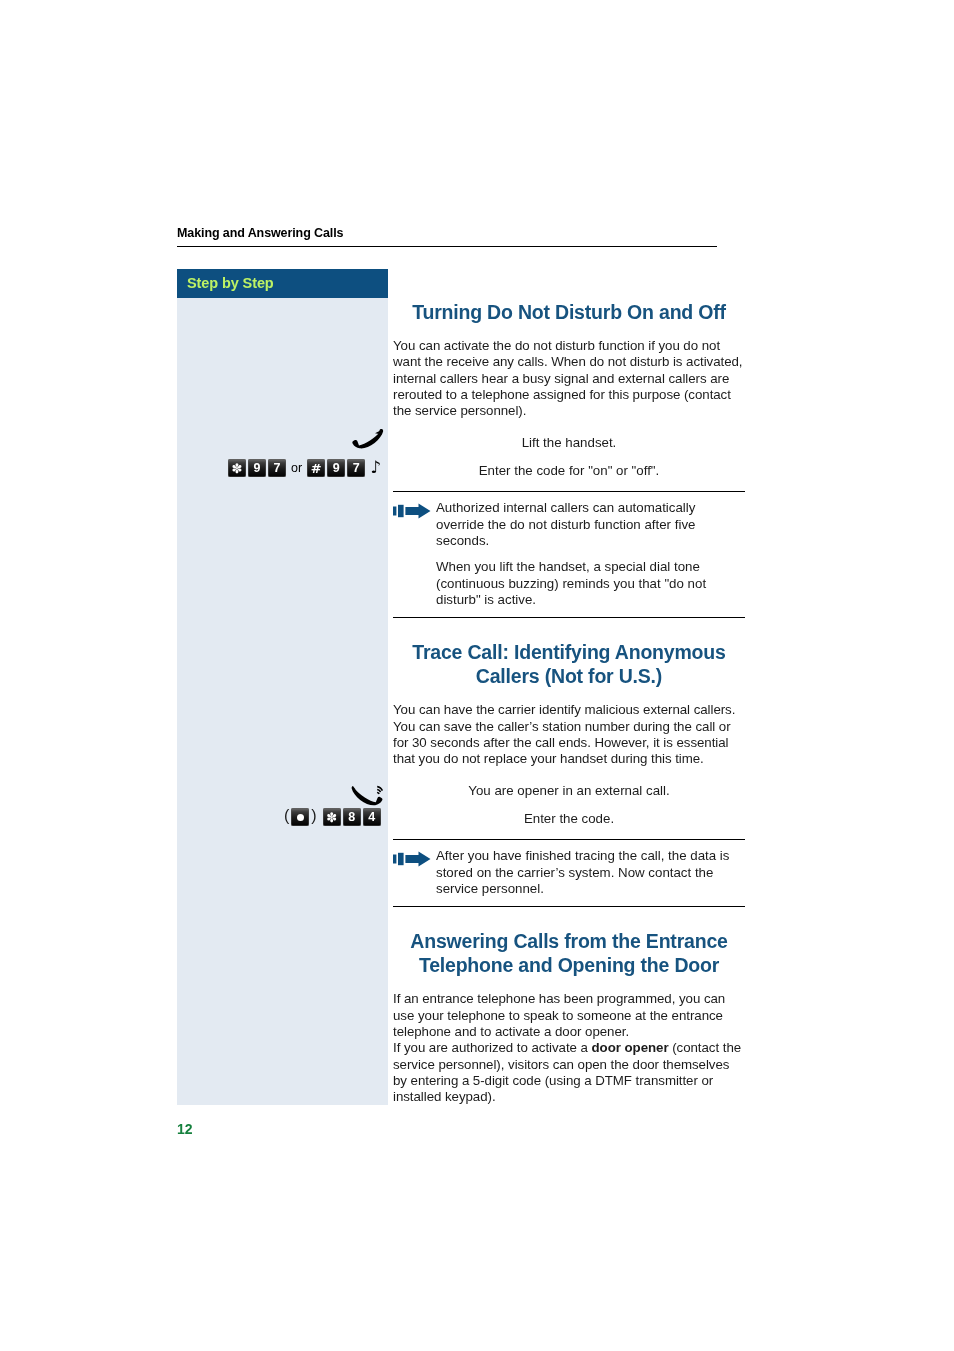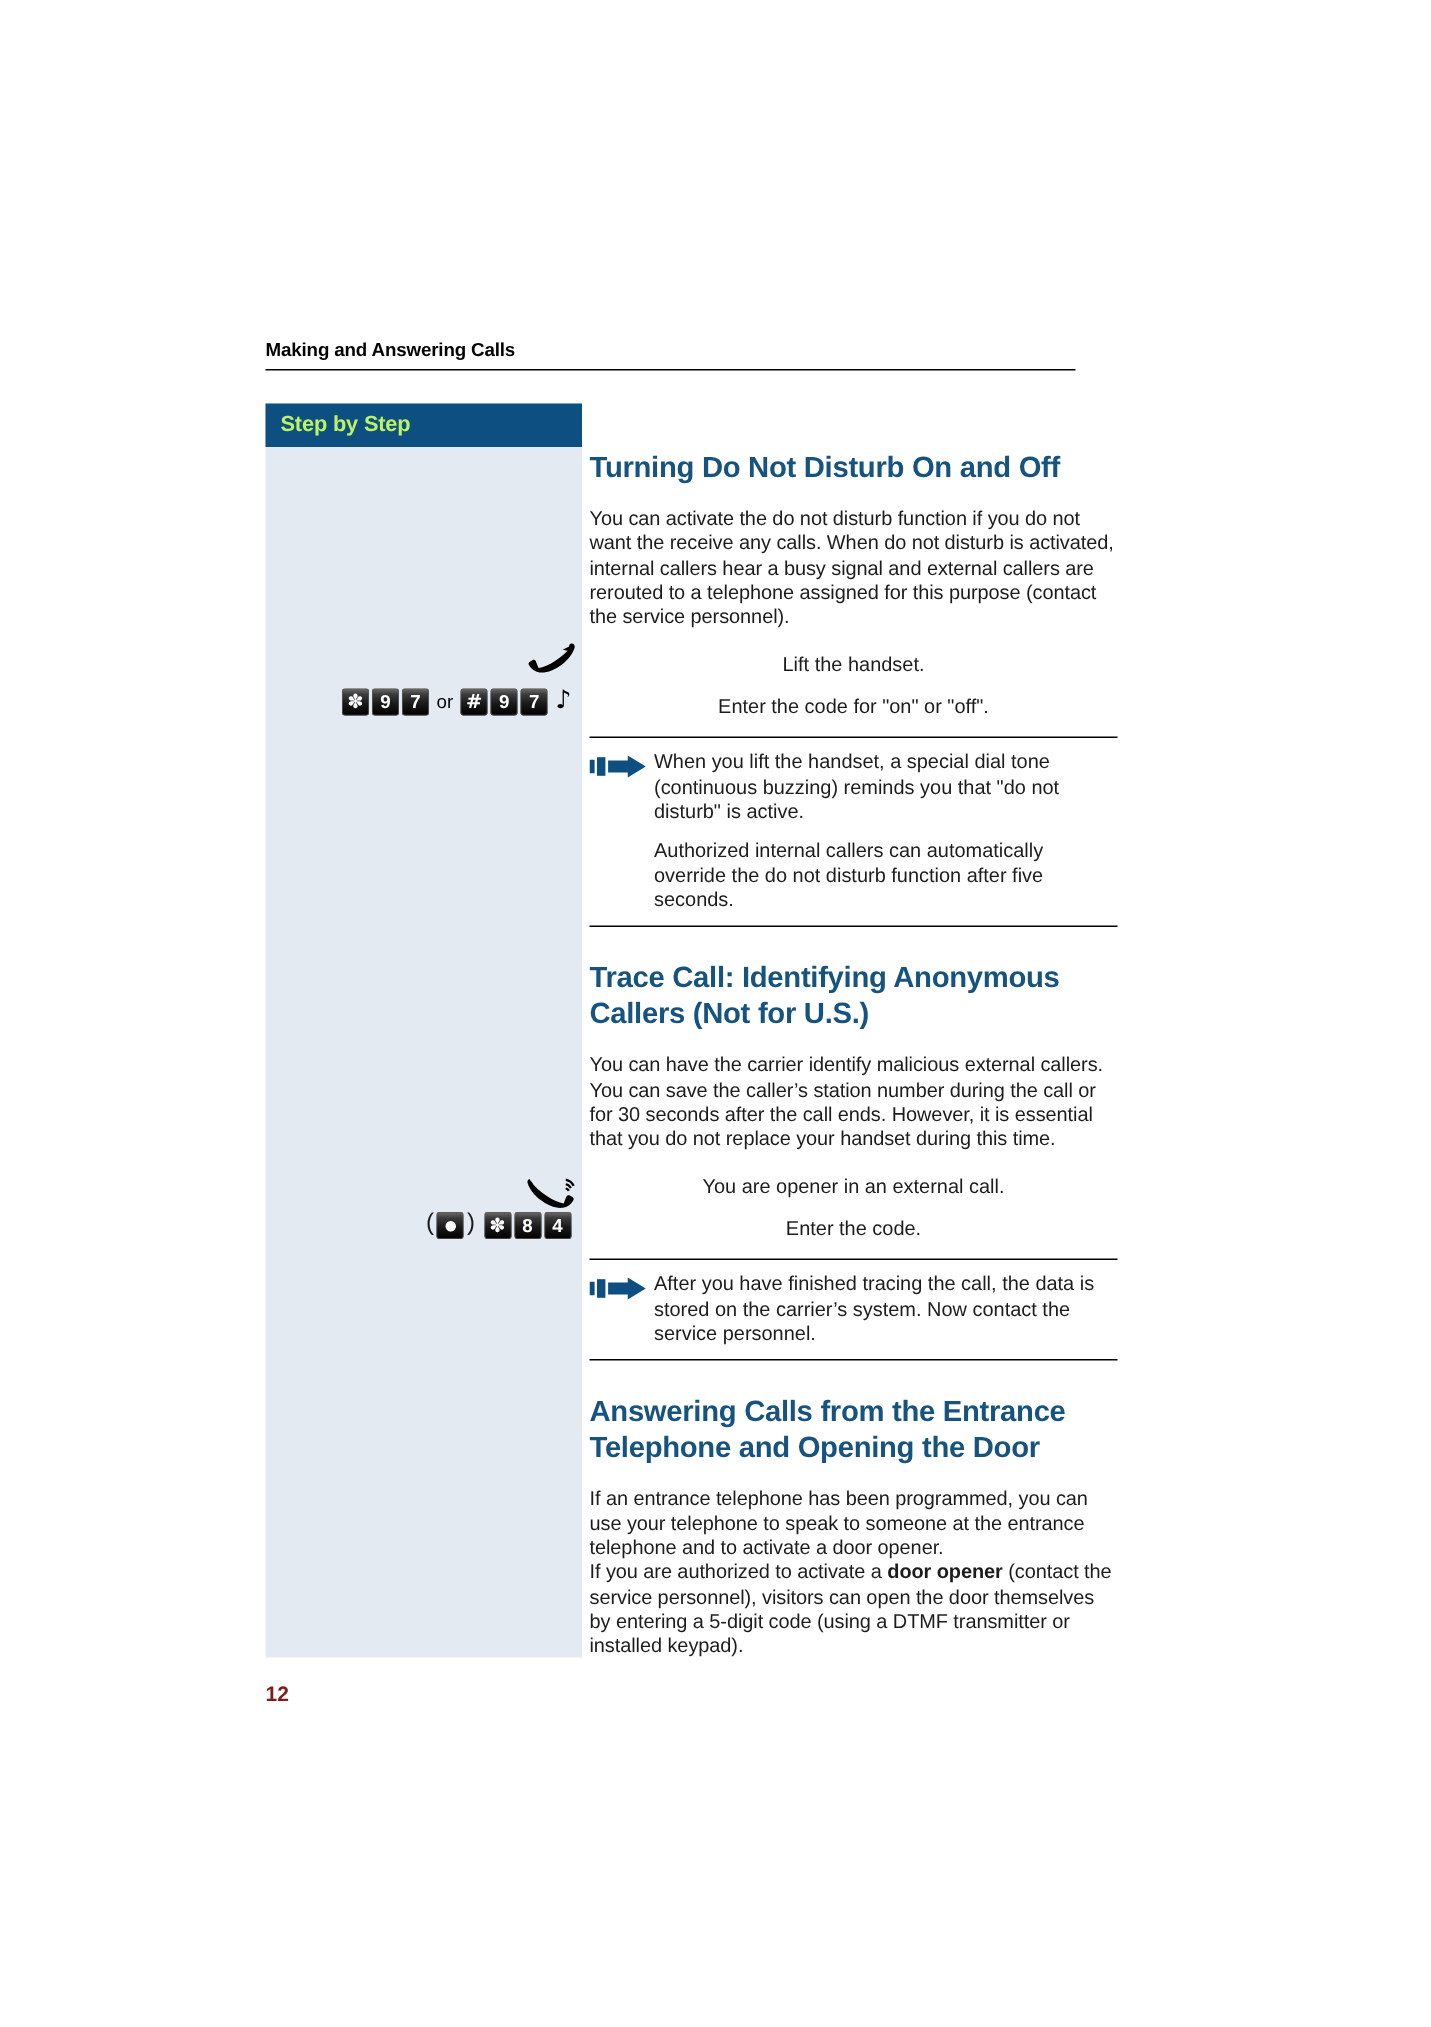--- a/index.html
+++ b/index.html
@@ -81,20 +81,21 @@
   }
 
   h1.section-title {
     margin: 0;
     font-size: 19.5px;
     font-weight: bold;
     color: #17537f;
     line-height: 24px;
     letter-spacing: -0.2px;
     font-family: "Liberation Sans", sans-serif;
+    text-align: center;
   }
 
   p.body-text {
     margin: 0;
     font-size: 13.3px;
     line-height: 16.3px;
     color: #1c1c1c;
     letter-spacing: -0.05px;
     font-family: "Liberation Sans", sans-serif;
   }
@@ -200,21 +201,21 @@
     height: 16px;
   }
 
   
   .folio {
     position: absolute;
     left: 177px;
     top: 1121px;
     font-size: 14px;
     font-weight: bold;
-    color: #7f1d1d;
+    color: #15803d;
     font-family: "Liberation Sans", sans-serif;
   }
 </style>
 </head>
 <body>
 
 <div class="page">
 
   <div class="running-header">
     <div class="rh-text">Making and Answering Calls</div>
@@ -300,22 +301,22 @@
       <div class="note-arrow">
         <svg width="40" height="16" viewBox="0 0 40 16">
           <g fill="#0d4f80">
             <rect x="0" y="3.5" width="3.4" height="9"></rect>
             <rect x="5.0" y="1.8" width="5.6" height="12.4"></rect>
             <path d="M12.4 4.0 H25.5 V0.6 L37.5 8.0 L25.5 15.4 V12.0 H12.4 Z"></path>
           </g>
         </svg>
       </div>
       <div class="note-inner">
+        <p class="note-text">Authorized internal callers can automatically override the do not disturb function after five seconds.</p>
         <p class="note-text">When you lift the handset, a special dial tone (continuous buzzing) reminds you that "do not disturb" is active.</p>
-        <p class="note-text">Authorized internal callers can automatically override the do not disturb function after five seconds.</p>
       </div>
     </div>
 
     <div class="gap-22"></div>
 
     <h1 class="section-title">Trace Call: Identifying Anonymous Callers (Not for U.S.)</h1>
     <div class="gap-14"></div>
     <p class="body-text">You can have the carrier identify malicious external callers. You can save the caller’s station number during the call or for 30 seconds after the call ends. However, it is essential that you do not replace your handset during this time.</p>
     <div class="gap-16"></div>
 

